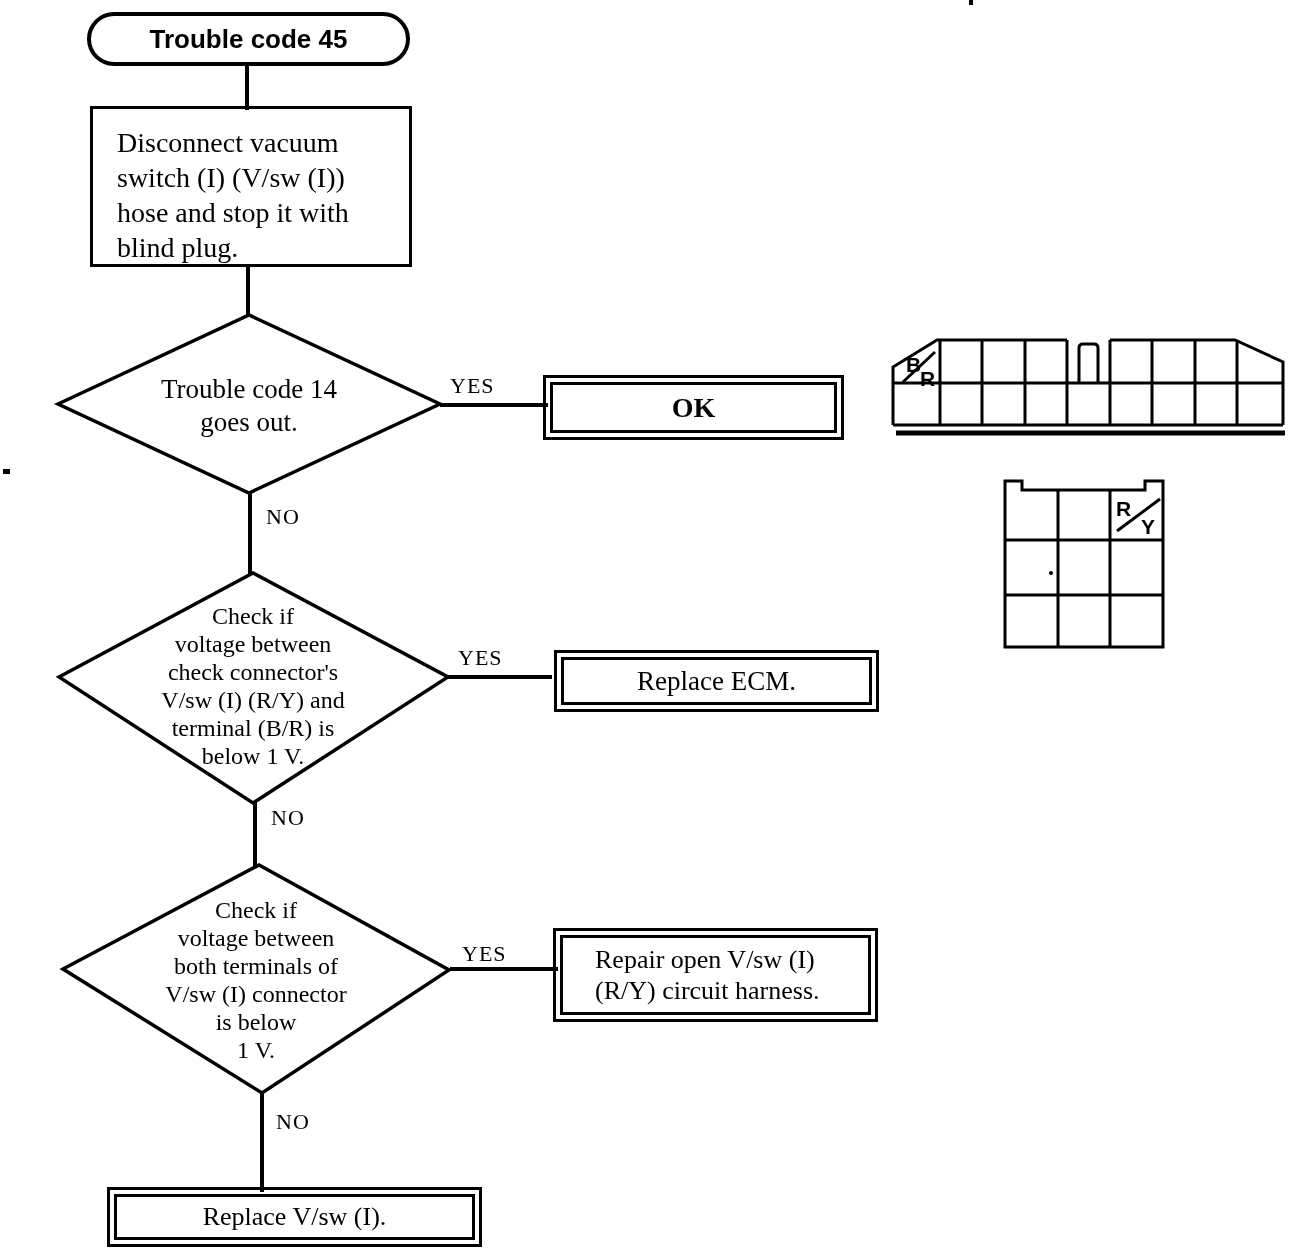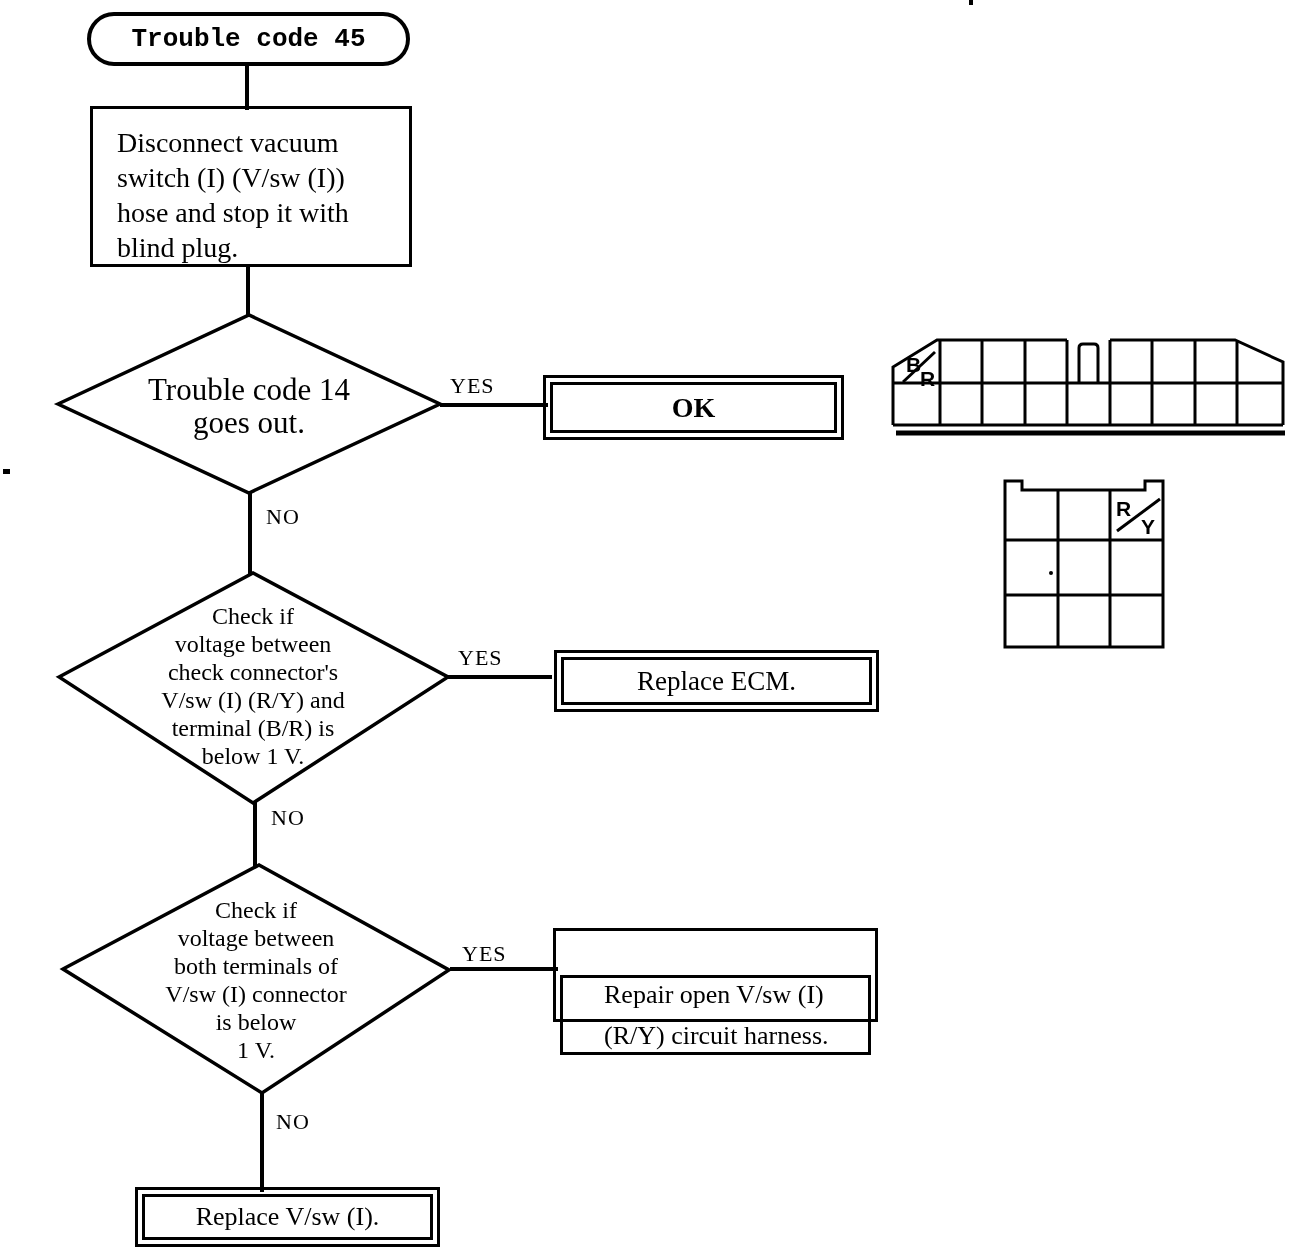--- a/index.html
+++ b/index.html
@@ -7,52 +7,52 @@
     position:relative; width:1312px; height:1252px; background:#ffffff;
     color:#000; font-family:"Liberation Serif", serif; overflow:hidden;
   }
   svg.strokes { position:absolute; left:0; top:0; }
   .abs { position:absolute; box-sizing:border-box; }
   .node { display:flex; align-items:center; justify-content:center; }
 
   .start {
     left:87px; top:12px; width:323px; height:54px;
     border:4px solid #000; border-radius:27px;
-    font-family:Liberation Mono, monospace; font-weight:bold; font-size:26px;
+    font-family:Liberation Sans, sans-serif; font-weight:bold; font-size:26px;
   }
   .step {
     left:90px; top:106px; width:322px; height:161px;
     border:3px solid #000;
     font-size:28px; line-height:35px; white-space:pre-line;
     padding:16px 10px 0 24px;
   }
   .diamond-text {
     text-align:center; white-space:pre-line;
   }
-  .d1 { left:99px;  top:373px; width:300px; font-size:31px; line-height:33px; }
+  .d1 { left:99px;  top:373px; width:300px; font-size:27px; line-height:33px; }
   .d2 { left:103px; top:602px; width:300px; font-size:24px; line-height:28px; }
   .d3 { left:106px; top:896px; width:300px; font-size:24px; line-height:28px; }
 
   .edge-label { font-size:22px; letter-spacing:1px; }
 
   .result { border:3px solid #000; padding:4px; }
   .result-inner {
     border:3px solid #000; width:100%; height:100%; box-sizing:border-box;
     display:flex; align-items:center; justify-content:center; font-size:26px;
   }
   .ok      { left:543px; top:375px; width:301px; height:65px; }
   .ok .result-inner { font-weight:bold; font-size:28px; }
   .ecm     { left:548px; top:650px; width:325px; height:62px;margin-left:6px; }
   .ecm .result-inner { font-size:27px; }
   .repair  { left:553px; top:928px; width:325px; height:94px; }
   .repair .result-inner {
-    justify-content:flex-start; text-align:left; padding-left:41px;
-    white-space:pre-line; line-height:41px;margin-top:40px;
+    justify-content:flex-start; text-align:left; padding-left:32px;
+    white-space:pre-line; line-height:31px;
   }
-  .replace { left:107px; top:1187px; width:305px; height:60px;margin-left:28px; }
+  .replace { left:107px; top:1187px; width:375px; height:60px; }
 
   .wire-letter {
     font-family:"Liberation Sans", sans-serif; font-weight:bold; font-size:21px;
     fill:#000; stroke:none;
   }
 </style>
 </head>
 <body>
 
 <div class="page">

